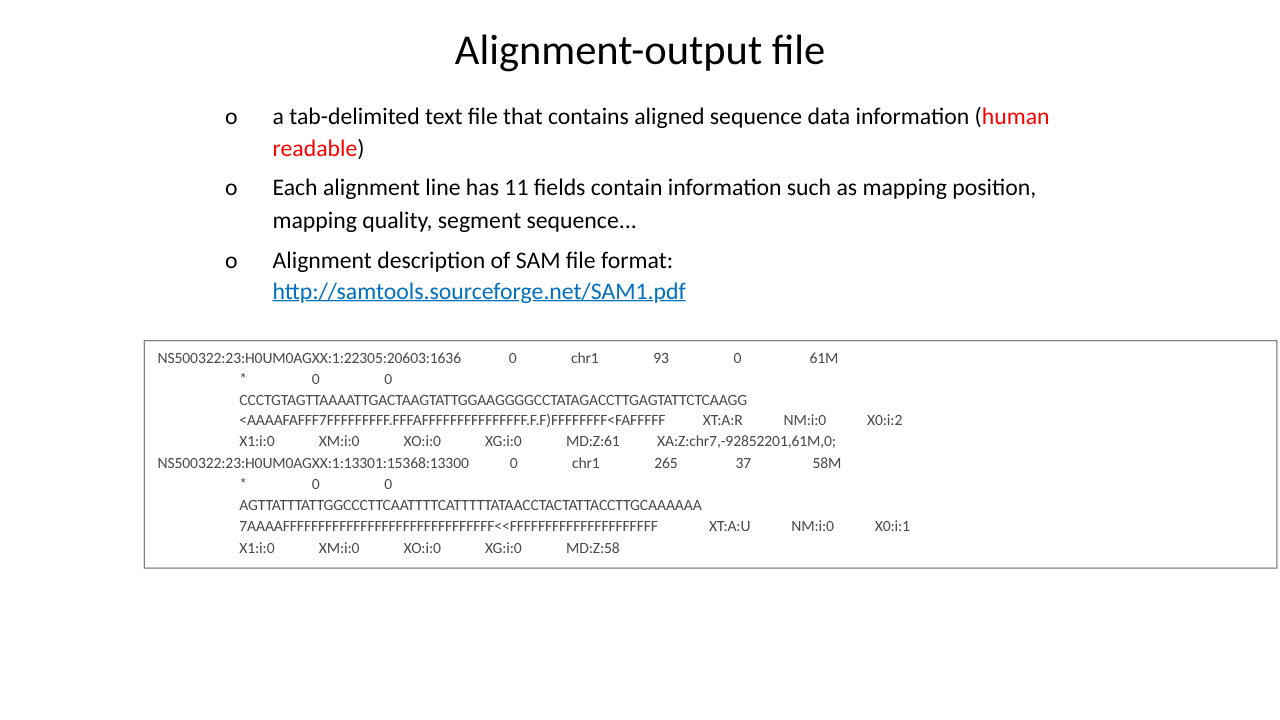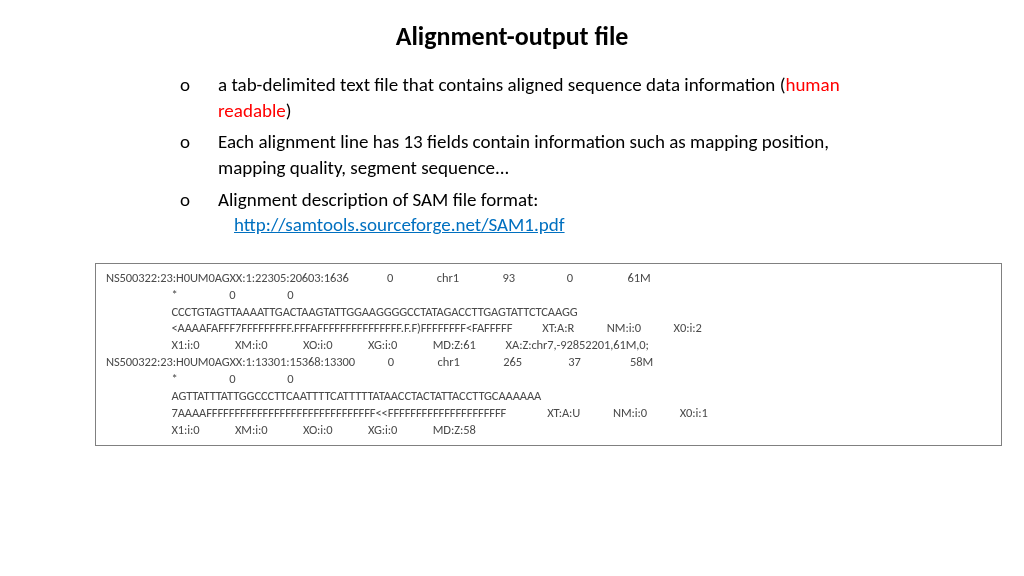--- a/index.html
+++ b/index.html
@@ -9,22 +9,22 @@
     height: 576px;
     font-family: Calibri, Arial, sans-serif;
     background: #ffffff;
     color: #000000;
     overflow: hidden;
   }
   .slide {
     padding: 20px 60px 0 60px;
   }
   h1.title {
-    font-size: 26px;
-    font-weight: 700;
+    font-size: 34px;
+    font-weight: 400;
     text-align: center;
     margin: 0 0 20px 0;
   }
   .main-bullet {
     font-size: 21px;
     margin: 0 0 20px 48px;
   }
   .main-bullet .dot {
     font-size: 21px;
     margin-right: 2px;
@@ -45,26 +45,25 @@
   }
   .sub-list li .marker {
     position: absolute;
     left: 0;
     top: 0;
   }
   .red { color: #ff0000; }
   .link {
     color: #0070c0;
     text-decoration: underline;
-    margin-left: 16px;
     display: inline-block;
   }
   .code-box {
     border: 1px solid #808080;
-    margin: 0 0 0 35px;
+    margin: 0 0 0 55px;
     width: 885px;
     padding: 6px 10px;
     font-family: Calibri, Arial, sans-serif;
     font-size: 12.5px;
     line-height: 1.35;
     white-space: pre;
     overflow: hidden;
     color: #4a4a4a;
     letter-spacing: -0.1px;
   }
@@ -77,21 +76,21 @@
   <h1 class="title">Alignment-output file</h1>
 
 
   <ul class="sub-list">
     <li>
       <span class="marker">o</span>
       <span>a tab-delimited text file that contains aligned sequence data information (</span><span class="red">human readable</span><span>)</span>
     </li>
     <li>
       <span class="marker">o</span>
-      <span>Each alignment line has 13 fields contain information such as mapping position, mapping quality, segment sequence...</span>
+      <span>Each alignment line has 11 fields contain information such as mapping position, mapping quality, segment sequence...</span>
     </li>
     <li>
       <span class="marker">o</span>
       <span>Alignment description of SAM file format:</span><br>
       <a class="link" href="#">http://samtools.sourceforge.net/SAM1.pdf</a>
     </li>
   </ul>
 
   <div class="code-box">NS500322:23:H0UM0AGXX:1:22305:20603:1636              0                chr1                93                   0                    61M
                         *                   0                   0

